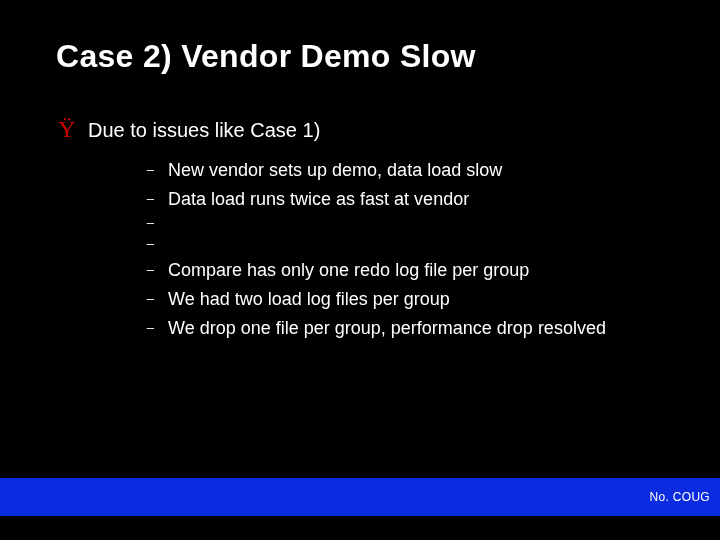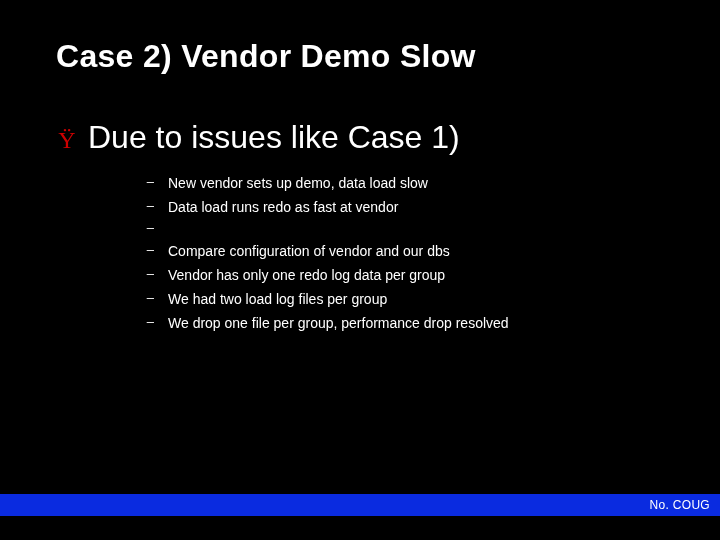--- a/index.html
+++ b/index.html
@@ -36,21 +36,21 @@
   }
   .lead-bullet {
     color: #c00;
     font-size: 24px;
     line-height: 1;
     width: 22px;
     text-align: center;
     font-family: "Times New Roman", serif;
   }
   .lead-text {
-    font-size: 32px;
+    font-size: 20px;
     line-height: 1.3;
   }
   .sublist {
     margin: 16px 0 0 0;
     padding: 0 0 0 90px;
     list-style: none;
   }
   .sublist li {
     display: flex;
     align-items: baseline;
@@ -58,30 +58,30 @@
     margin-bottom: 6px;
   }
   .sub-dash {
     font-size: 13px;
     color: #fff;
     transform: translateY(-2px);
     width: 8px;
     text-align: right;
   }
   .sub-text {
-    font-size: 14px;
+    font-size: 18px;
     line-height: 1.28;
     max-width: 520px;
   }
   .footer-bar {
     position: absolute;
     left: 0;
     right: 0;
     bottom: 34px;
-    height: 22px;
+    height: 38px;
     background: #0a2be0;
     display: flex;
     align-items: center;
     justify-content: flex-end;
     padding-right: 10px;
     box-sizing: border-box;
   }
   .footer-bar .brand {
     font-size: 12px;
     color: #fff;
@@ -115,32 +115,31 @@
       <span class="lead-text">Due to issues like Case 1)</span>
     </div>
 
     <ul class="sublist">
       <li>
         <span class="sub-dash">–</span>
         <span class="sub-text">New vendor sets up demo, data load slow</span>
       </li>
       <li>
         <span class="sub-dash">–</span>
-        <span class="sub-text">Data load runs redo as fast at vendor</span>
+        <span class="sub-text">Data load runs twice as fast at vendor</span>
       </li>
       <li>
         <span class="sub-dash">–</span>
       </li>
       <li>
         <span class="sub-dash">–</span>
-        <span class="sub-text">Compare configuration of vendor and our dbs</span>
       </li>
       <li>
         <span class="sub-dash">–</span>
-        <span class="sub-text">Vendor has only one redo log data per group</span>
+        <span class="sub-text">Compare has only one redo log file per group</span>
       </li>
       <li>
         <span class="sub-dash">–</span>
         <span class="sub-text">We had two load log files per group</span>
       </li>
       <li>
         <span class="sub-dash">–</span>
         <span class="sub-text">We drop one file per group, performance drop resolved</span>
       </li>
     </ul>

